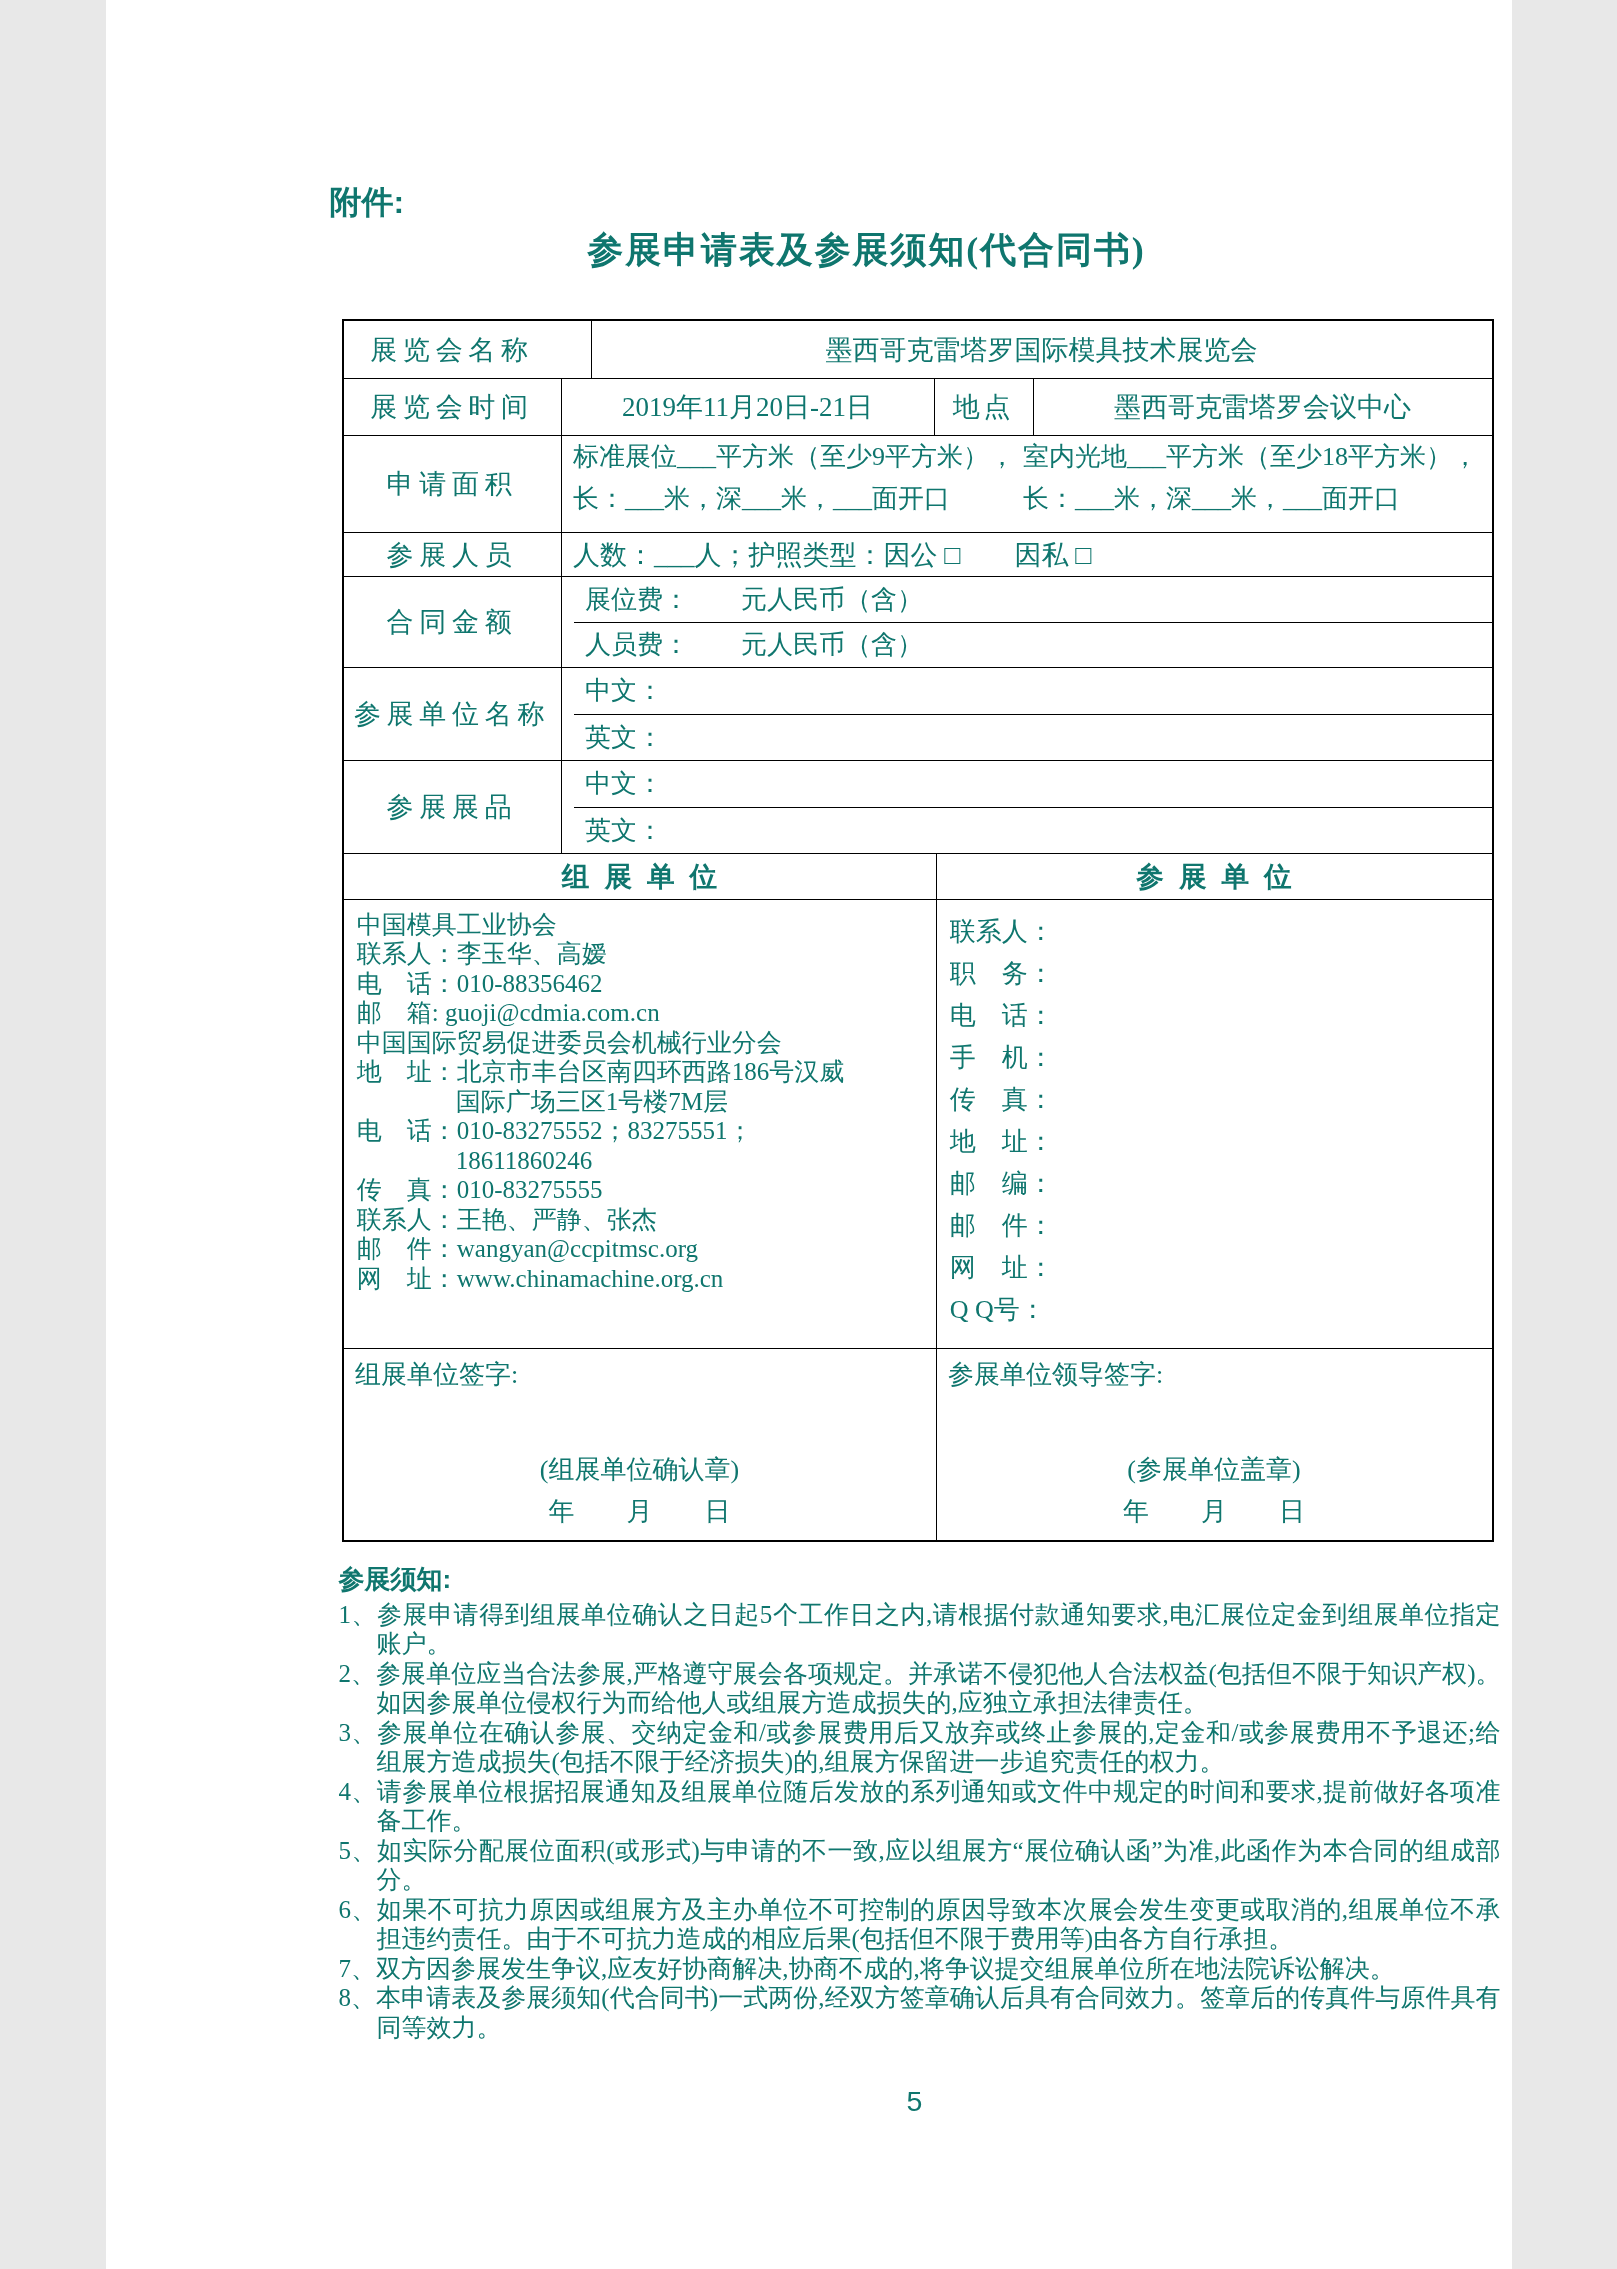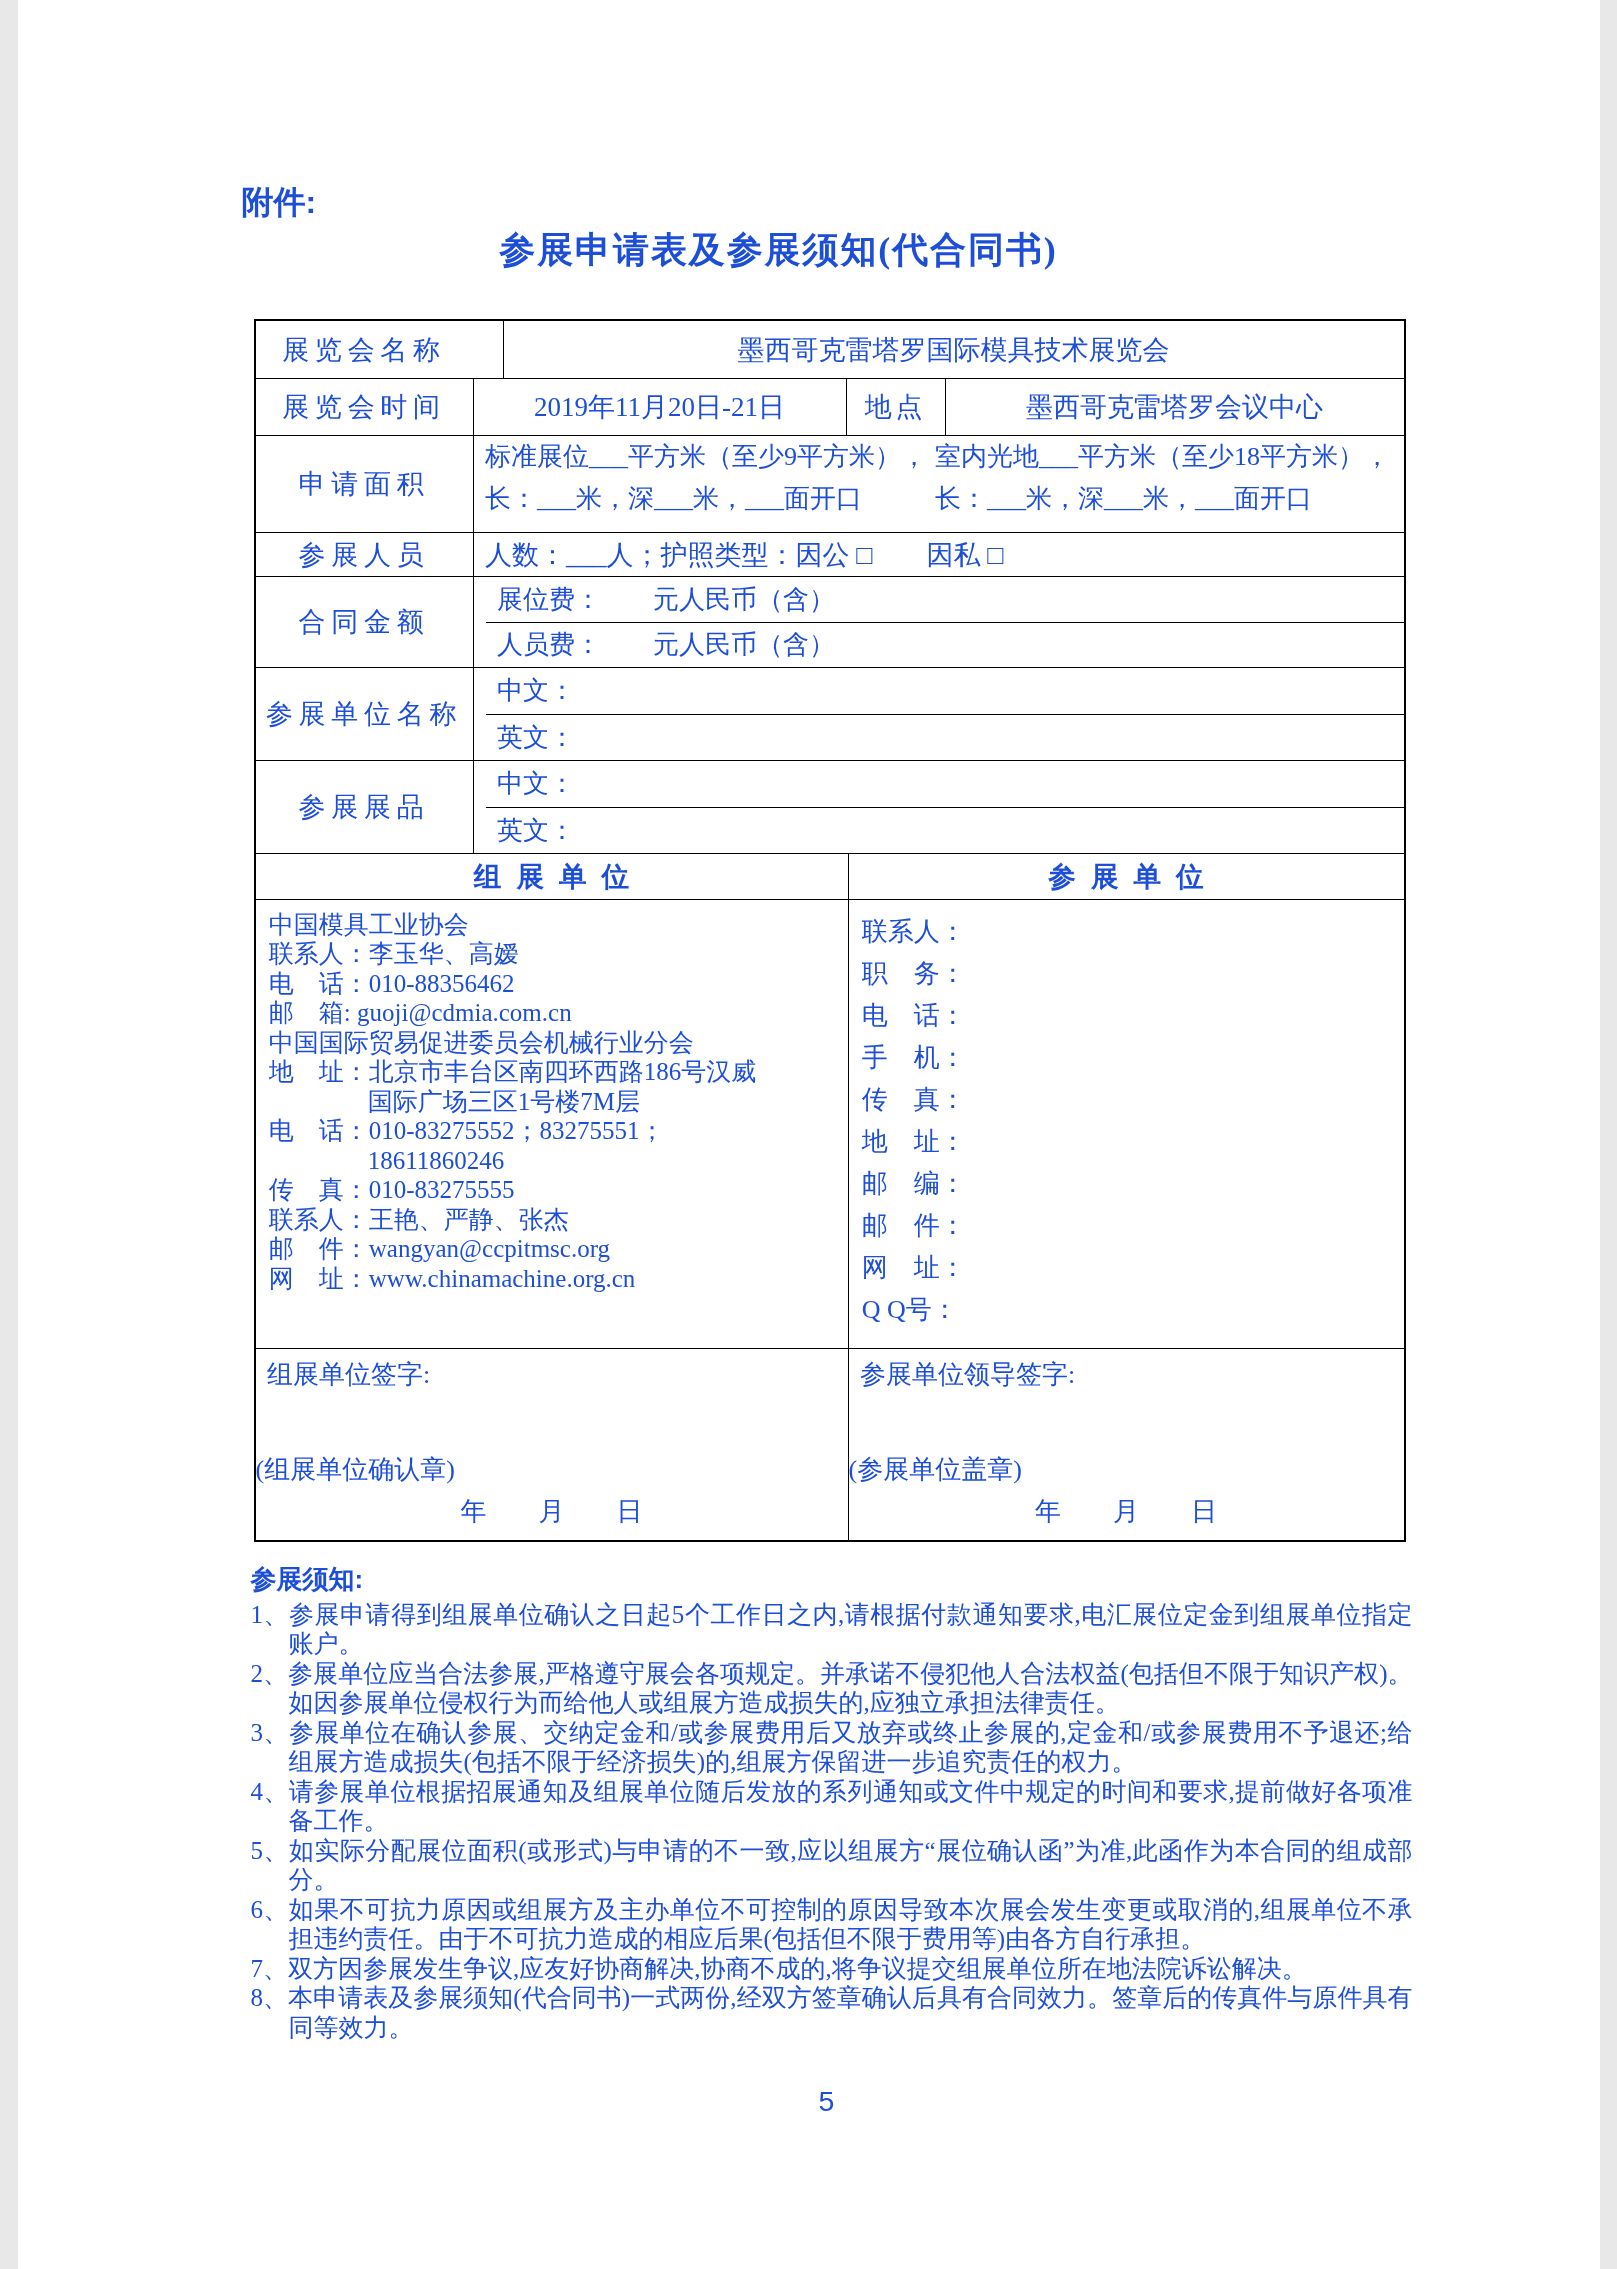--- a/index.html
+++ b/index.html
@@ -1,19 +1,19 @@
 <!DOCTYPE html>
 <html style="font-size:15px"><head>
 <meta charset="utf-8">
 <style>
   * { margin:0; padding:0; box-sizing:border-box; }
   html,body { background:#e8e8e8; }
   .page {
-    position:relative; width:1582px; height:2269px; margin:0 auto;
-    background:#ffffff; color:#1d4ed8;
+    position:relative; width:1406px; height:2269px; margin:0 auto;
+    background:#ffffff; color:#0f766e;
     font-family:"Liberation Serif", serif;
   }
   .attachment {
     position:absolute; left:224px; top:181px;
     font-size:32px; font-weight:700;
     font-family:"Liberation Sans", sans-serif;
   }
   .doc-title {
     position:absolute; left:0; top:226px; width:1522px;
     text-align:center; font-size:36px; font-weight:700;
@@ -76,21 +76,21 @@
   .org-col .line { white-space:nowrap; }
   .org-col .cont { padding-left:99px; }
   .exh-col {
     flex:1 1 auto; padding:11.4px 11.4px 0 13.3px;
     font-size:26px; line-height:42px; display:block;
   }
   .exh-col .line { white-space:nowrap; }
 
   .sign-cell { position:relative; display:block; }
   .sign-label { position:absolute; left:11.4px; top:7.6px; font-size:26px;text-align:right; }
-  .sign-seal { position:absolute; left:0; right:0; bottom:53px; text-align:left; font-size:26px; }
+  .sign-seal { position:absolute; left:0; right:0; bottom:53px; text-align:center; font-size:26px; }
   .sign-date { position:absolute; left:0; right:0; bottom:11.4px; text-align:center; font-size:26px; }
 
   
   .notes { position:absolute; left:233px; top:1562px; width:1162px; }
   .notes-header {
     font-size:26px; font-weight:700; margin-bottom:2.9px;
     font-family:"Liberation Sans", sans-serif;
   }
   .note-item {
     font-size:25px; line-height:29.5px;

